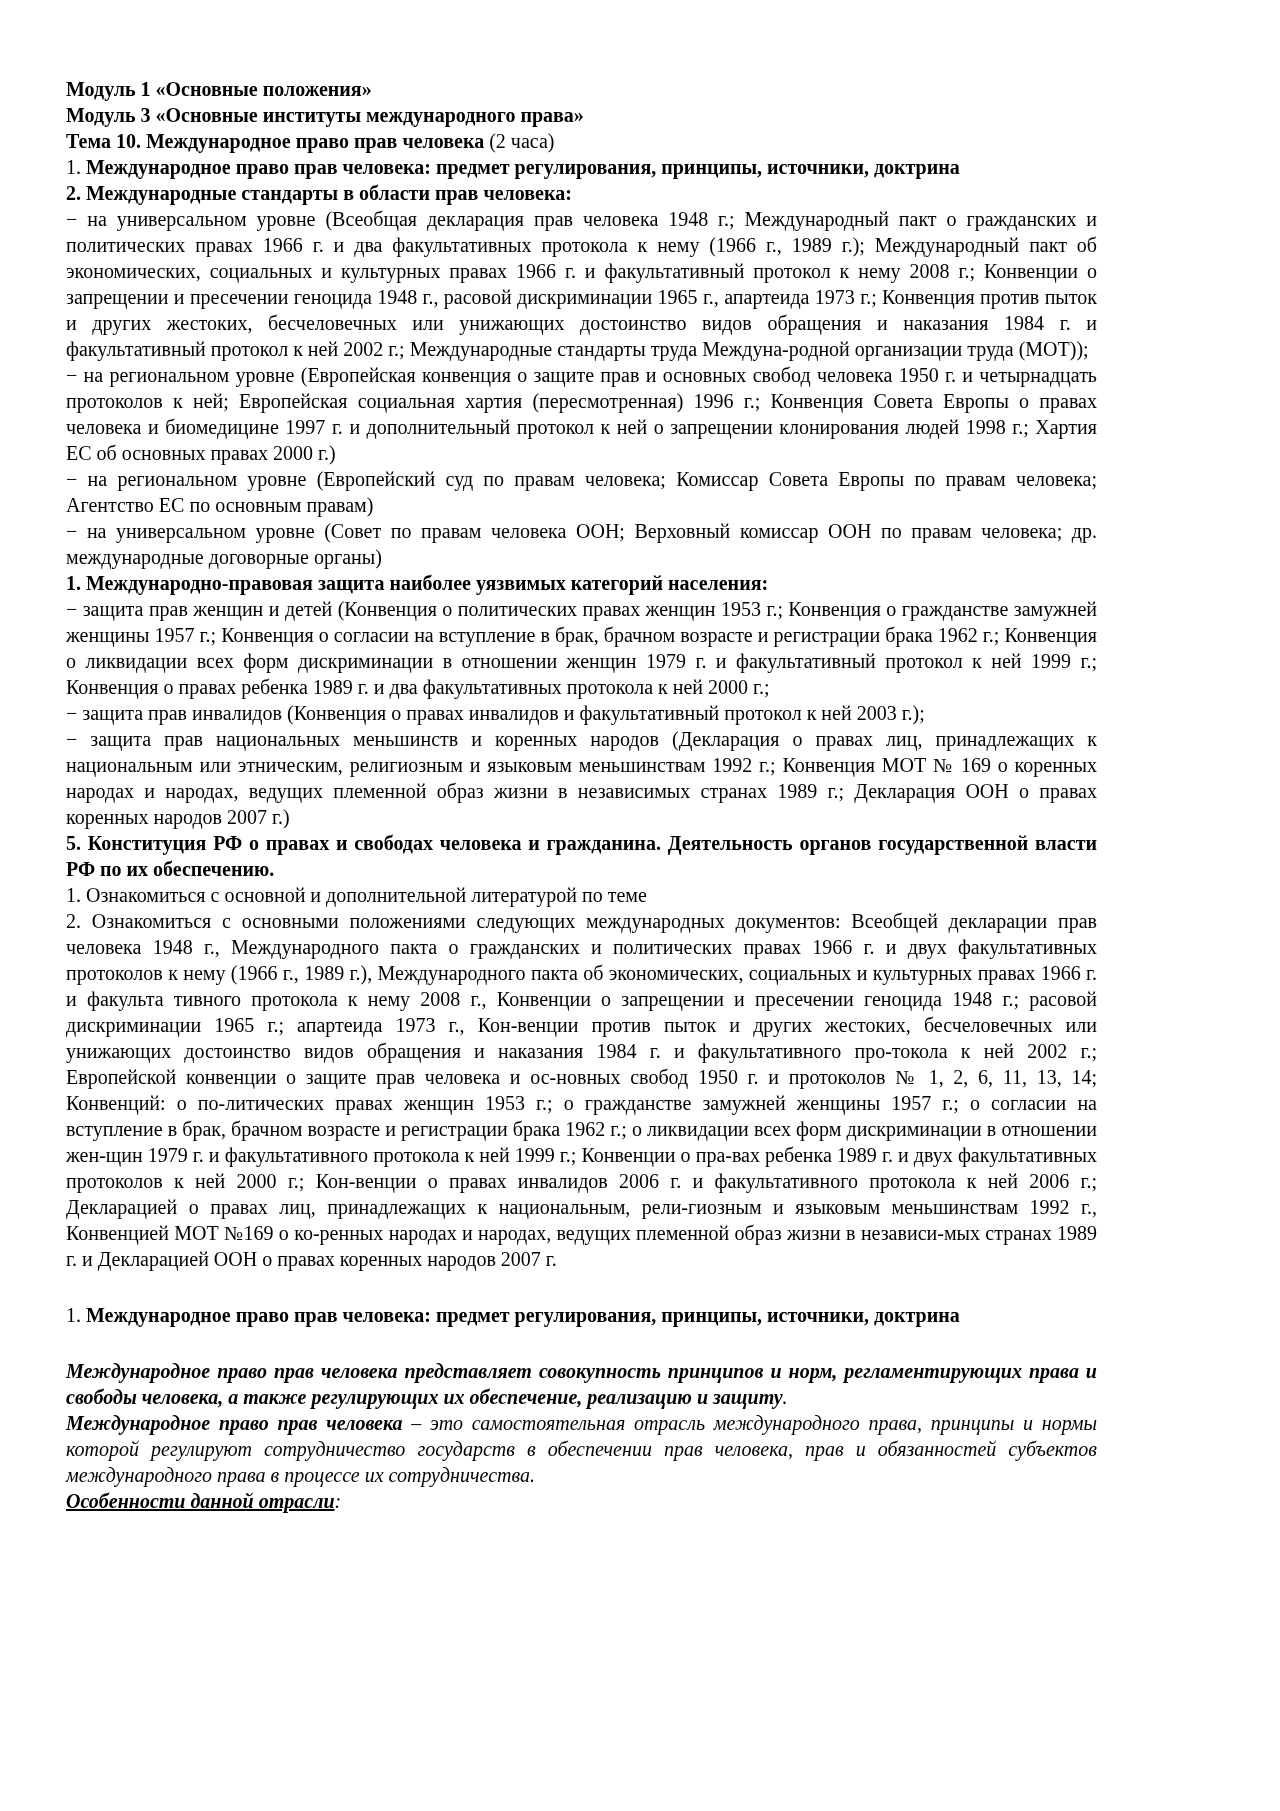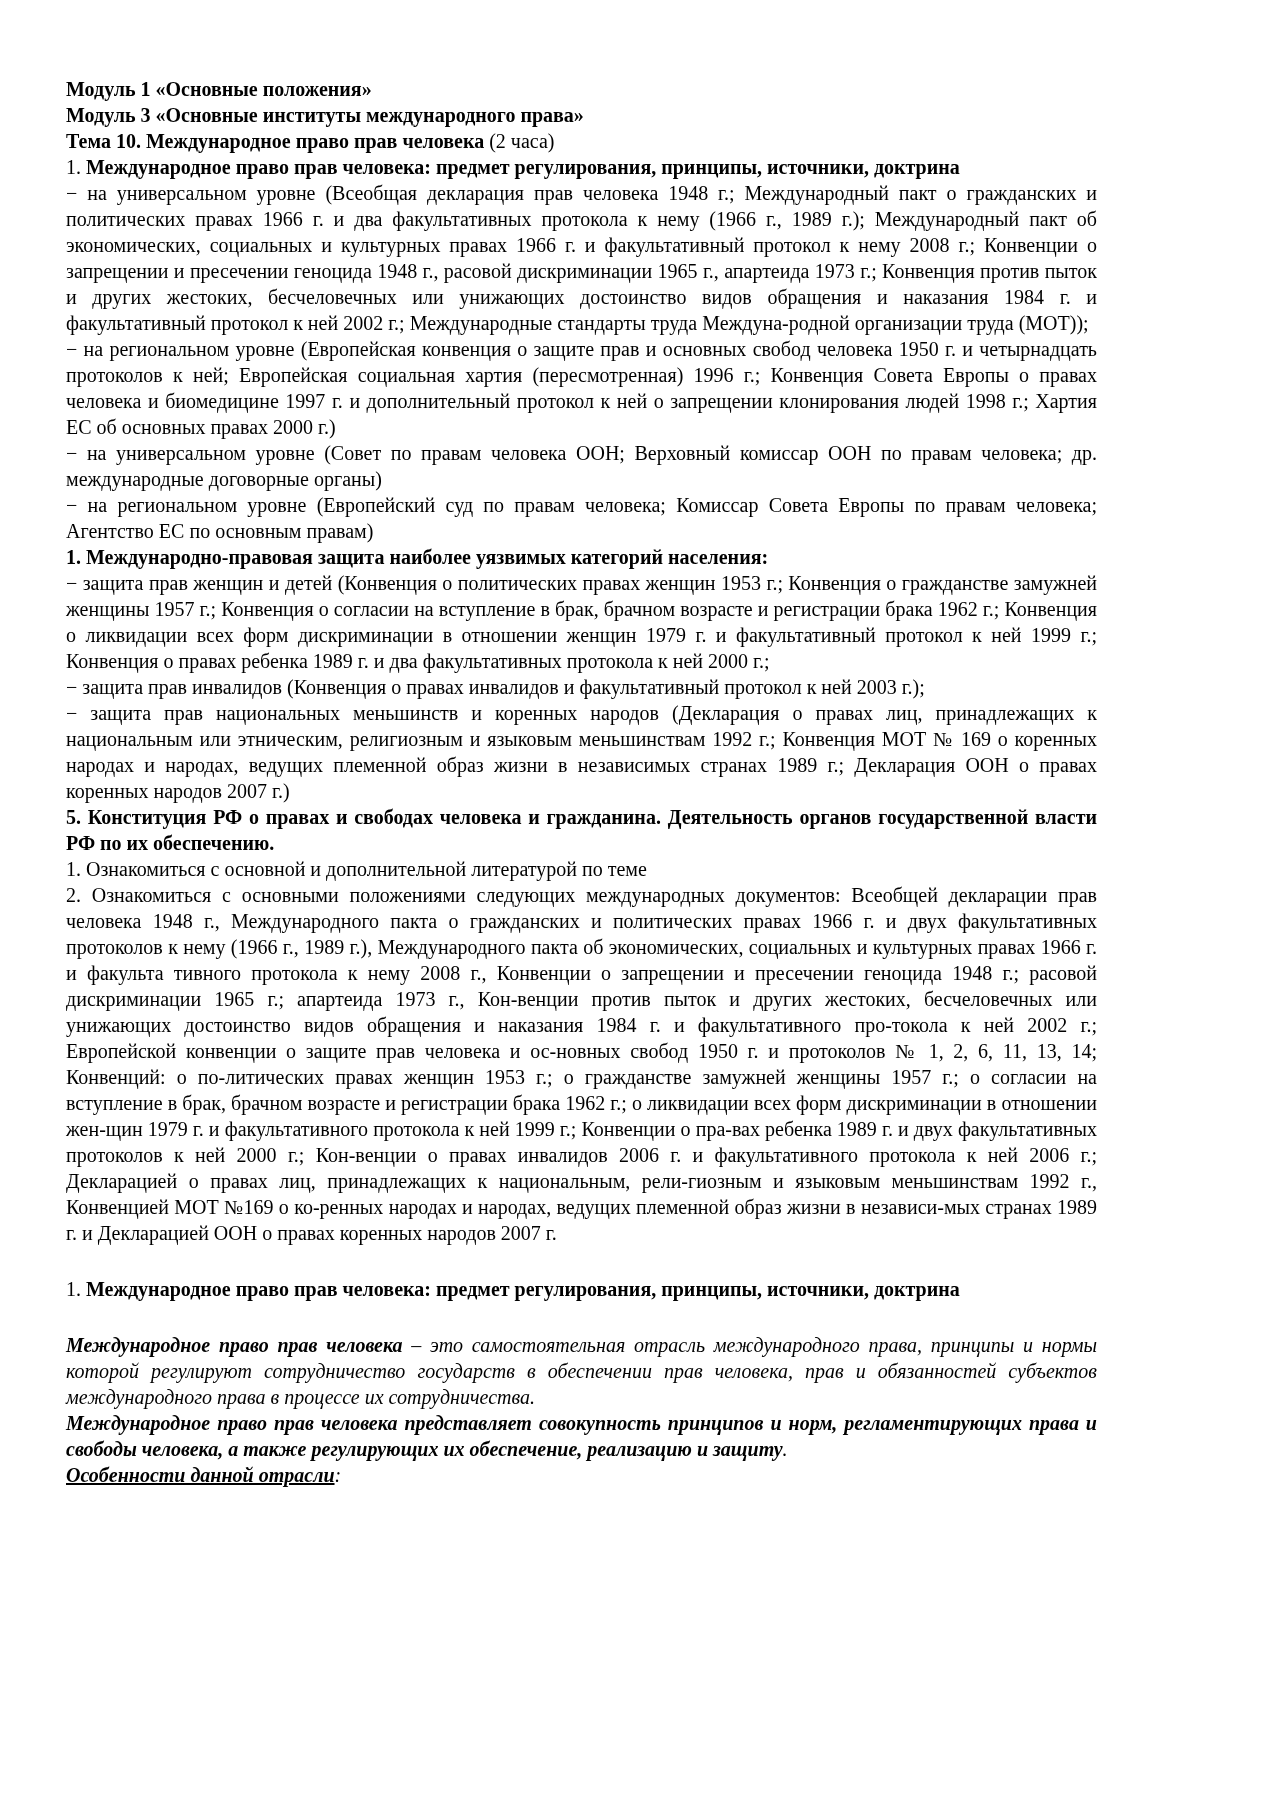--- a/index.html
+++ b/index.html
@@ -40,46 +40,47 @@
 <div class="page">
 
   <p class="para"><span class="b">Модуль 1 «Основные положения»</span></p>
 
   <p class="para"><span class="b">Модуль 3 «Основные институты международного права»</span></p>
 
   <p class="para"><span class="b">Тема 10. Международное право прав человека</span><span> (2 часа)</span></p>
 
   <p class="para"><span>1. </span><span class="b">Международное право прав человека: предмет регулирования, принципы, источники, доктрина</span></p>
 
+  <p class="para"><span class="b">2. Международные стандарты в области прав человека:</span></p>
 
   <p class="para"><span>− на универсальном уровне (Всеобщая декларация прав человека 1948 г.; Международный пакт о гражданских и политических правах 1966 г. и два факультативных протокола к нему (1966 г., 1989 г.); Международный пакт об экономических, социальных и культурных правах 1966 г. и факультативный протокол к нему 2008 г.; Конвенции о запрещении и пресечении геноцида 1948 г., расовой дискриминации 1965 г., апартеида 1973 г.; Конвенция против пыток и других жестоких, бесчеловечных или унижающих достоинство видов обращения и наказания 1984 г. и факультативный протокол к ней 2002 г.; Международные стандарты труда Междуна-родной организации труда (МОТ));</span></p>
 
   <p class="para"><span>− на региональном уровне (Европейская конвенция о защите прав и основных свобод человека 1950 г. и четырнадцать протоколов к ней; Европейская социальная хартия (пересмотренная) 1996 г.; Конвенция Совета Европы о правах человека и биомедицине 1997 г. и дополнительный протокол к ней о запрещении клонирования людей 1998 г.; Хартия ЕС об основных правах 2000 г.)</span></p>
 
 
+  <p class="para"><span>− на региональном уровне (Европейский суд по правам человека; Комиссар Совета Европы по правам человека; Агентство ЕС по основным правам)</span></p>
+
   <p class="para"><span>− на универсальном уровне (Совет по правам человека ООН; Верховный комиссар ООН по правам человека; др. международные договорные органы)</span></p>
-
-  <p class="para"><span>− на региональном уровне (Европейский суд по правам человека; Комиссар Совета Европы по правам человека; Агентство ЕС по основным правам)</span></p>
 
   <p class="para"><span class="b">1. Международно-правовая защита наиболее уязвимых категорий населения:</span></p>
 
   <p class="para"><span>− защита прав женщин и детей (Конвенция о политических правах женщин 1953 г.; Конвенция о гражданстве замужней женщины 1957 г.; Конвенция о согласии на вступление в брак, брачном возрасте и регистрации брака 1962 г.; Конвенция о ликвидации всех форм дискриминации в отношении женщин 1979 г. и факультативный протокол к ней 1999 г.; Конвенция о правах ребенка 1989 г. и два факультативных протокола к ней 2000 г.;</span></p>
 
   <p class="para"><span>− защита прав инвалидов (Конвенция о правах инвалидов и факультативный протокол к ней 2003 г.);</span></p>
 
   <p class="para"><span>− защита прав национальных меньшинств и коренных народов (Декларация о правах лиц, принадлежащих к национальным или этническим, религиозным и языковым меньшинствам 1992 г.; Конвенция МОТ № 169 о коренных народах и народах, ведущих племенной образ жизни в независимых странах 1989 г.; Декларация ООН о правах коренных народов 2007 г.)</span></p>
 
   <p class="para"><span class="b">5. Конституция РФ о правах и свободах человека и гражданина. Деятельность органов государственной власти РФ по их обеспечению.</span></p>
 
 
   <p class="para"><span>1. Ознакомиться с основной и дополнительной литературой по теме</span></p>
 
   <p class="para"><span>2. Ознакомиться с основными положениями следующих международных документов: Всеобщей декларации прав человека 1948 г., Международного пакта о гражданских и политических правах 1966 г. и двух факультативных протоколов к нему (1966 г., 1989 г.), Международного пакта об экономических, социальных и культурных правах 1966 г. и факульта тивного протокола к нему 2008 г., Конвенции о запрещении и пресечении геноцида 1948 г.; расовой дискриминации 1965 г.; апартеида 1973 г., Кон-венции против пыток и других жестоких, бесчеловечных или унижающих достоинство видов обращения и наказания 1984 г. и факультативного про-токола к ней 2002 г.; Европейской конвенции о защите прав человека и ос-новных свобод 1950 г. и протоколов № 1, 2, 6, 11, 13, 14; Конвенций: о по-литических правах женщин 1953 г.; о гражданстве замужней женщины 1957 г.; о согласии на вступление в брак, брачном возрасте и регистрации брака 1962 г.; о ликвидации всех форм дискриминации в отношении жен-щин 1979 г. и факультативного протокола к ней 1999 г.; Конвенции о пра-вах ребенка 1989 г. и двух факультативных протоколов к ней 2000 г.; Кон-венции о правах инвалидов 2006 г. и факультативного протокола к ней 2006 г.; Декларацией о правах лиц, принадлежащих к национальным, рели-гиозным и языковым меньшинствам 1992 г., Конвенцией МОТ №169 о ко-ренных народах и народах, ведущих племенной образ жизни в независи-мых странах 1989 г. и Декларацией ООН о правах коренных народов 2007 г.</span></p>
 
   <p class="para sp-before sp-after"><span>1. </span><span class="b">Международное право прав человека: предмет регулирования, принципы, источники, доктрина</span></p>
 
+  <p class="para"><span class="bi">Международное право прав человека представляет совокупность принципов и норм, регламентирующих права и свободы человека, а также регулирующих их обеспечение, реализацию и защиту</span><span class="i">.</span></p>
+
   <p class="para"><span class="bi">Международное право прав человека</span><span class="i"> – это самостоятельная отрасль международного права, принципы и нормы которой регулируют сотрудничество государств в обеспечении прав человека, прав и обязанностей субъектов международного права в процессе их сотрудничества.</span></p>
-
-  <p class="para"><span class="bi">Международное право прав человека представляет совокупность принципов и норм, регламентирующих права и свободы человека, а также регулирующих их обеспечение, реализацию и защиту</span><span class="i">.</span></p>
 
   <p class="para"><span class="biu">Особенности данной отрасли</span><span class="i">:</span></p>
 
 </div>
 
 </body></html>

